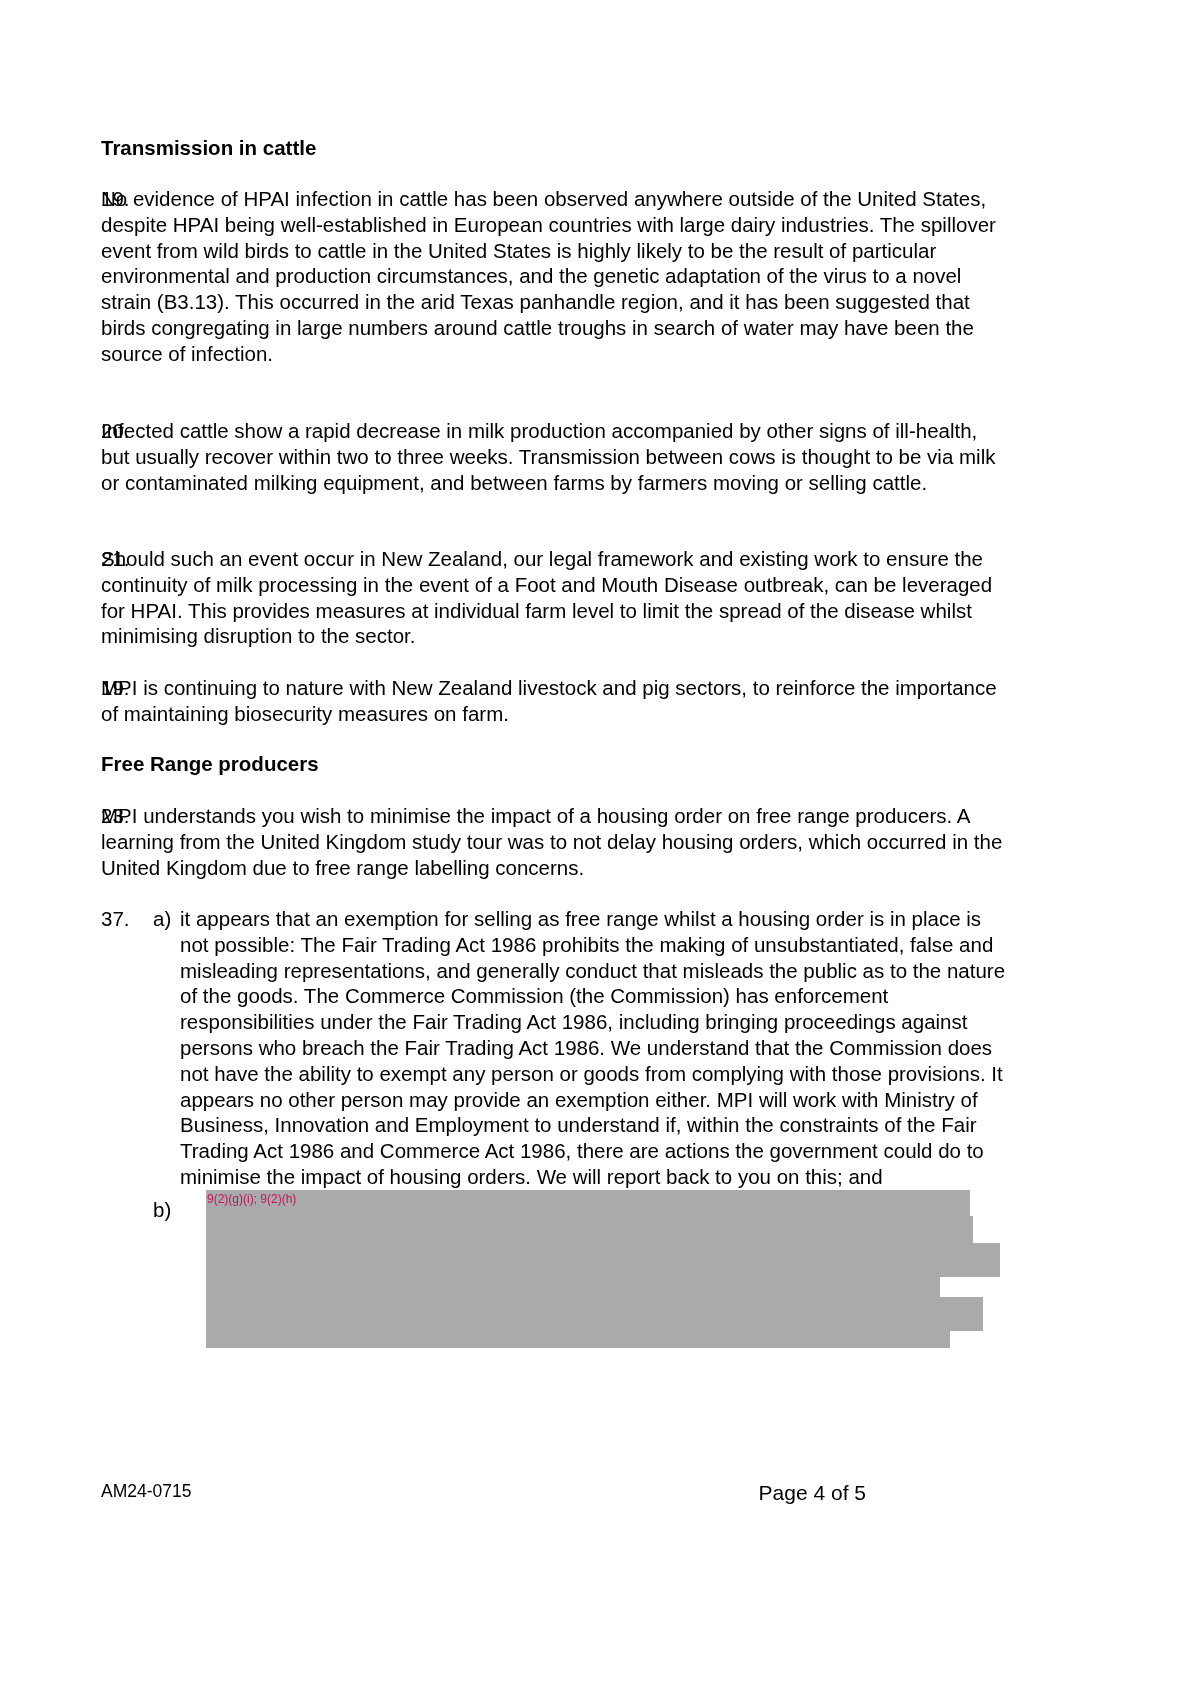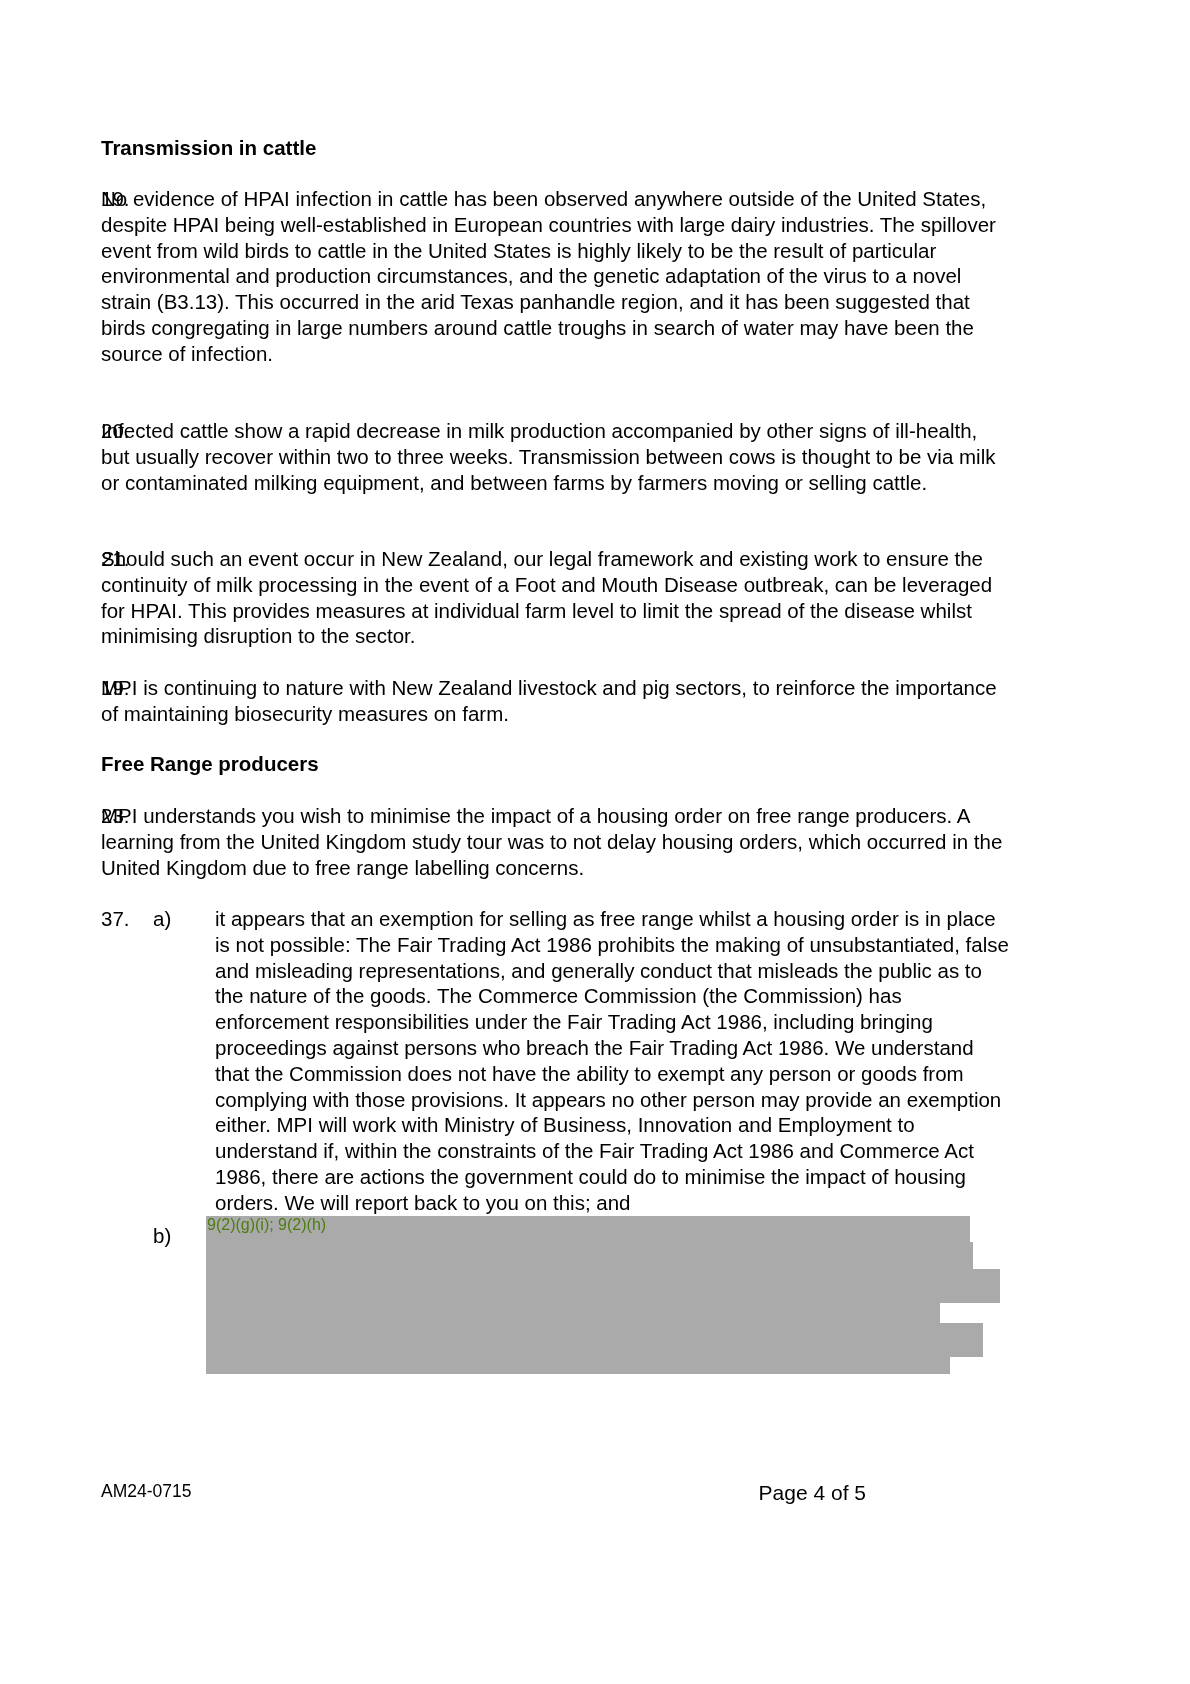--- a/index.html
+++ b/index.html
@@ -5,24 +5,24 @@
   html, body { margin:0; padding:0; background:#ffffff; }
   body { width:1190px; height:1684px; position:relative; overflow:hidden;
          font-family:"Liberation Sans", sans-serif; color:#000; }
   .page { position:absolute; left:0; top:0; width:1048px; height:1684px; }
   h2 { position:absolute; left:101px; margin:0; font-size:20.5px; font-weight:bold; line-height:26px; }
   .para { position:absolute; left:101px; width:910px; font-size:20.5px; line-height:25.8px; }
   .para .num { position:absolute; left:0; top:0; }
   .para .txt { }
   .sub { position:relative; margin-left:52px; }
   .sub .lbl { position:absolute; left:0; top:0; }
-  .sub .stxt { margin-left:62px; }
+  .sub .stxt { margin-left:27px; }
   .redact-wrap { position:relative; margin-left:53px; height:158px; }
   .rb { position:absolute; background:#aaaaaa; }
-  .redact-label { position:absolute; left:1px; top:0; font-size:16px; line-height:18px; color:#4d7c0f; }
+  .redact-label { position:absolute; left:1px; top:0; font-size:12px; line-height:18px; color:#be185d; }
   .footer-left { position:absolute; left:101px; top:1481px; font-size:17.5px; }
   .footer-right { position:absolute; right:182px; top:1481px; font-size:21px; }
 </style>
 </head>
 <body>
 
 <div class="page">
 
   <h2 style="top:135px">Transmission in cattle</h2>
 

